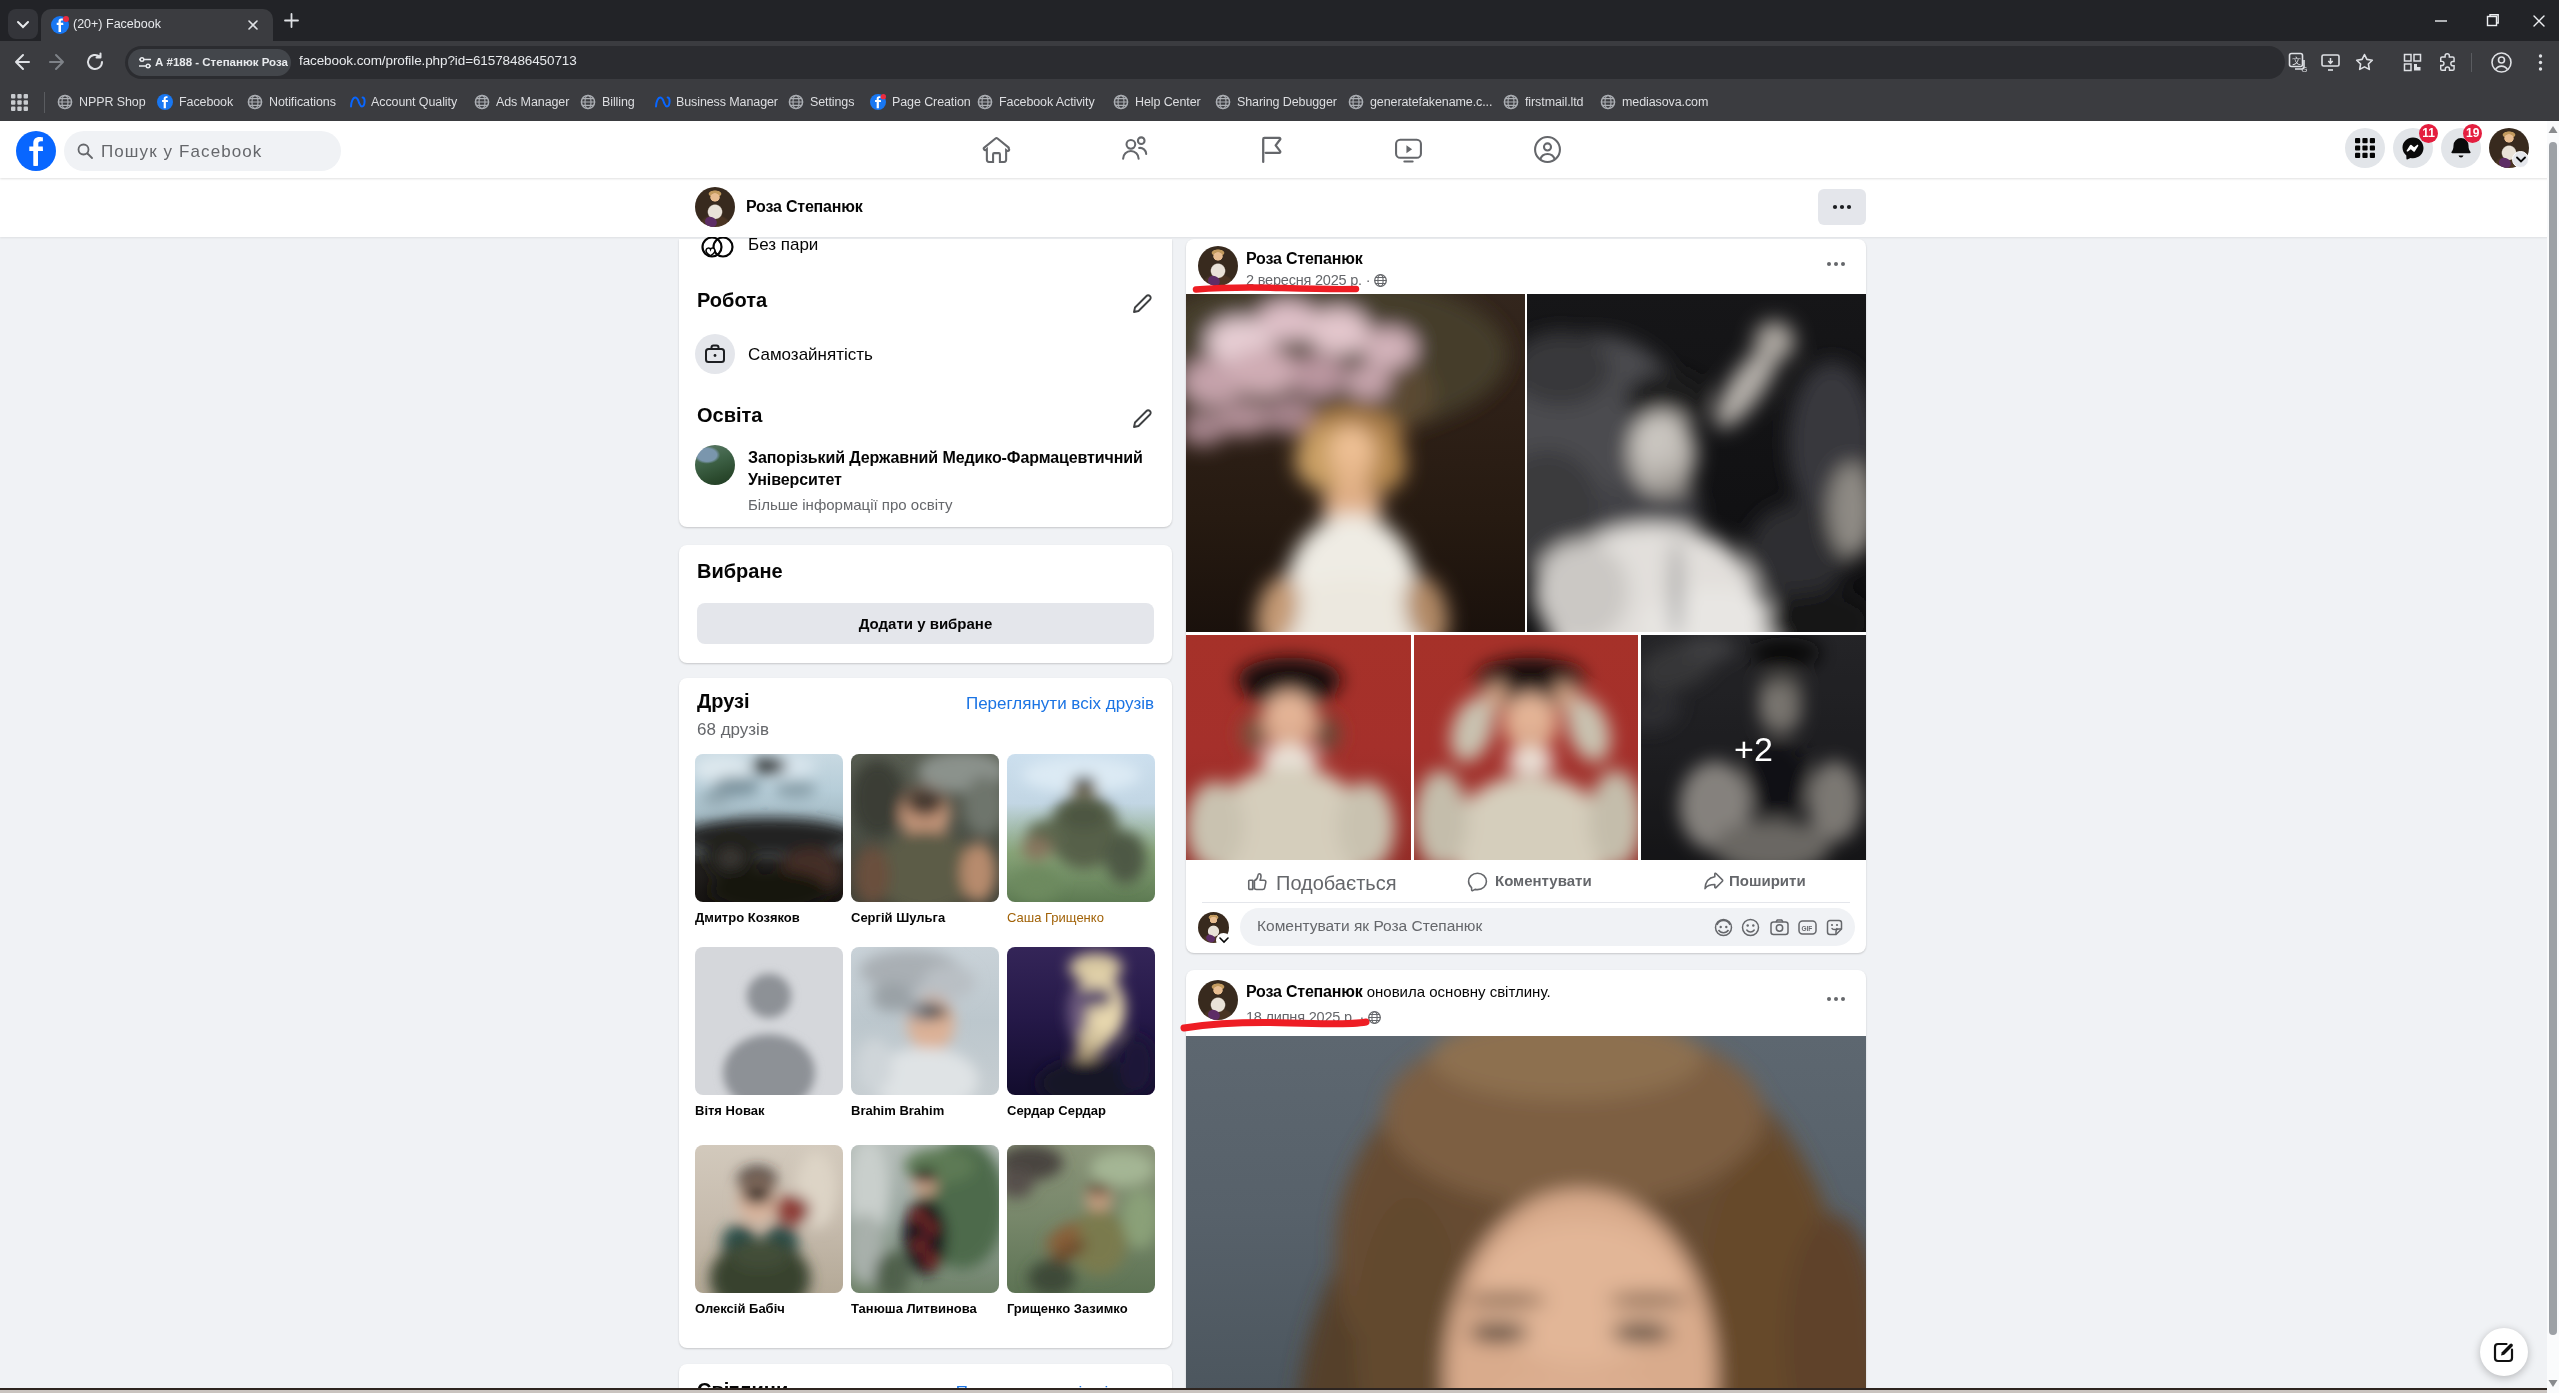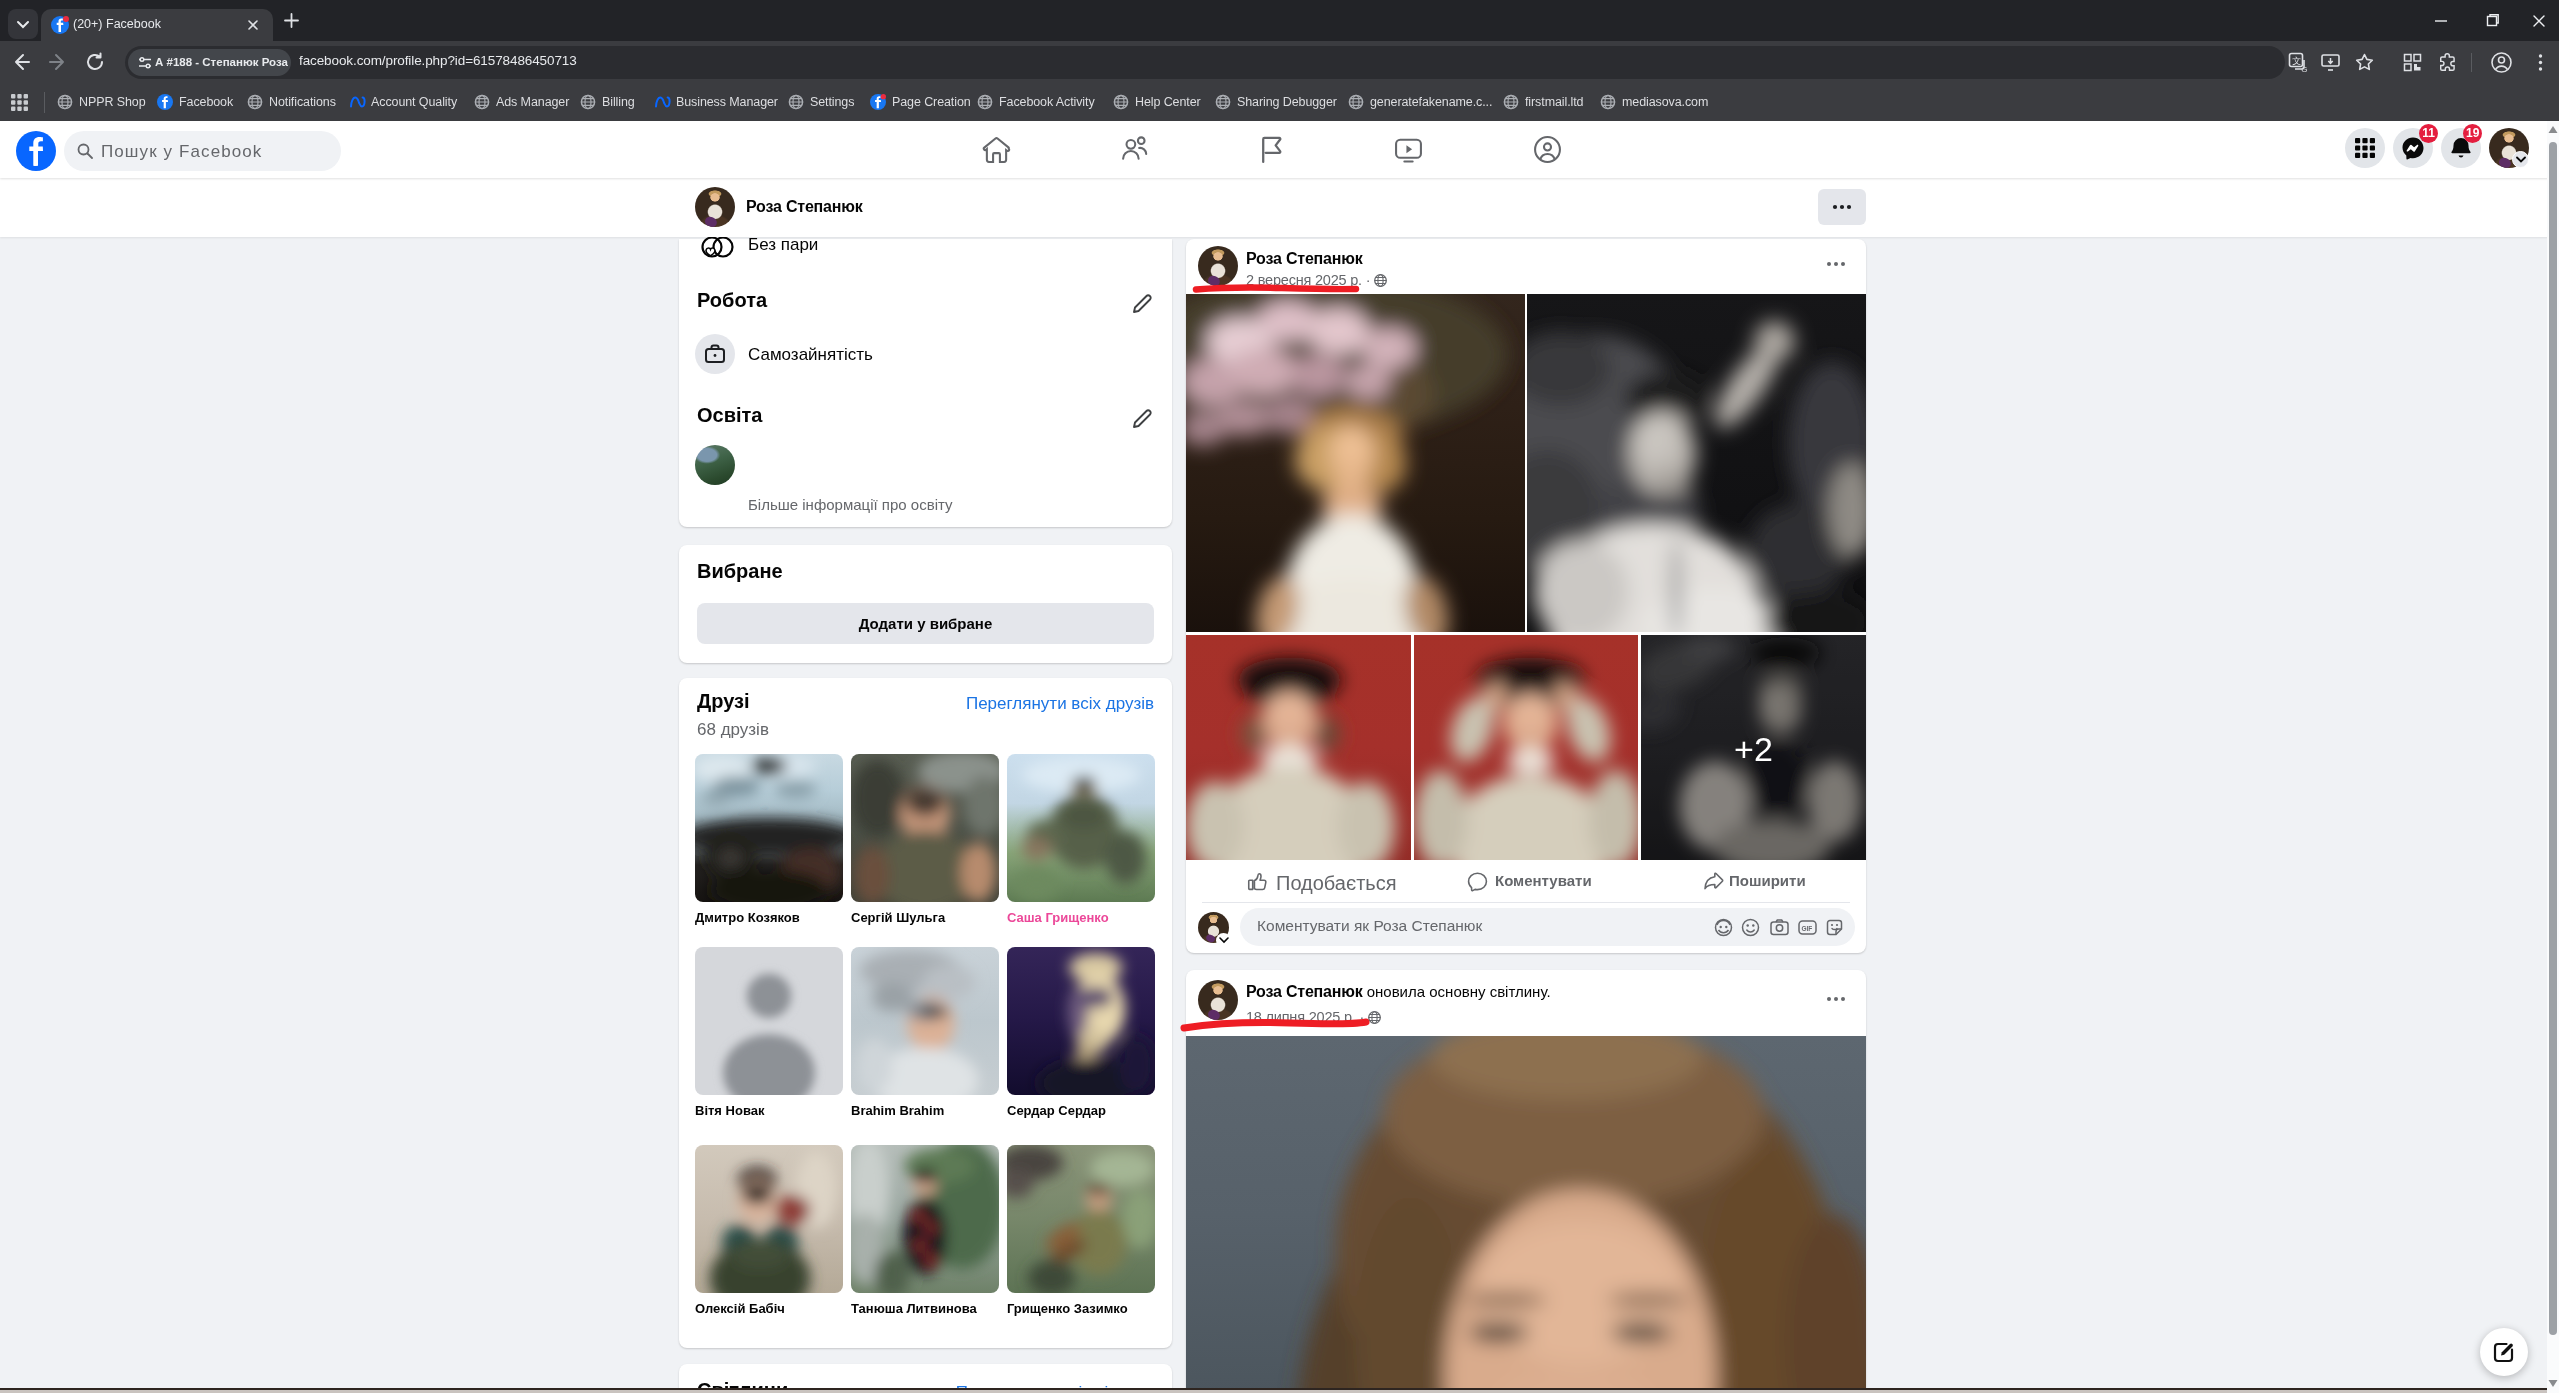--- a/index.html
+++ b/index.html
@@ -377,20 +377,21 @@
         <path d="M7.5 6 V4.5 a2 2 0 0 1 2-2 h3 a2 2 0 0 1 2 2 V6" fill="none" stroke="#1C1E21" stroke-width="2"></path>
         <circle cx="11" cy="12.5" r="1.4" fill="#1C1E21"></circle>
       </svg>
   </div>
   <div class="abs" style="left:69px;top:106px;font-size:17px;color:#050505">Самозайнятість</div>
   <div class="abs h20" style="left:18px;top:165px">Освіта</div>
   <svg class="abs" style="left:452px;top:169px" width="22" height="22" viewBox="0 0 22 22">
       <path d="M3 19 l1-4.5 L15.5 3 a2.3 2.3 0 0 1 3.3 0 l.2.2 a2.3 2.3 0 0 1 0 3.3 L7.5 18z" fill="none" stroke="#3E4042" stroke-width="1.9" stroke-linejoin="round"></path>
     </svg>
   <div class="abs" style="left:16px;top:206px;width:40px;height:40px;border-radius:50%;background:radial-gradient(ellipse 60% 40% at 30% 25%,#7a96ad 0 40%,rgba(122,150,173,0) 55%),linear-gradient(160deg,#5d7a68 0%,#3f6348 40%,#2b4a2e 75%,#1f3a22 100%)"></div>
+  <div class="abs" style="left:69px;top:208px;width:430px;font-size:16px;font-weight:700;color:#050505;line-height:22px;letter-spacing:-0.1px">Запорізький Державний Медико-Фармацевтичний Університет</div>
   <div class="abs" style="left:69px;top:257px;font-size:15px;color:#65676B">Більше інформації про освіту</div>
 </div>
 
 <div class="card" style="left:679px;top:545px;width:493px;height:118px">
   <div class="abs h20" style="left:18px;top:15px">Вибране</div>
   <div class="abs" style="left:18px;top:58px;width:457px;height:41px;background:#E4E6EB;border-radius:8px;text-align:center;line-height:41px;font-size:15px;font-weight:700;color:#050505">Додати у вибране</div>
 </div>
 
 <div class="card" style="left:679px;top:678px;width:493px;height:670px">
   <div class="abs h20" style="left:18px;top:12px">Друзі</div>
@@ -474,21 +475,21 @@
             <ellipse cx="76.96" cy="29.6" rx="11.84" ry="7.4" fill="#4a473e"></ellipse>
             <ellipse cx="76.96" cy="76.96" rx="35.52" ry="38.48" fill="#57614a"></ellipse>
             <ellipse cx="76.96" cy="62.16" rx="23.68" ry="14.8" fill="#4e5742"></ellipse>
             <ellipse cx="38.48" cy="82.88" rx="19.24" ry="16.28" fill="#5c664e"></ellipse>
             <ellipse cx="29.6" cy="94.72" rx="14.8" ry="11.84" fill="#87755d"></ellipse>
             <ellipse cx="118.4" cy="103.6" rx="20.72" ry="26.64" fill="#4e5844"></ellipse>
             <ellipse cx="29.6" cy="130.24" rx="23.68" ry="17.76" fill="#6d8a5e"></ellipse>
           </g>
         </svg>
       </div>
-      <div class="abs" style="left:328px;top:232px;font-size:13px;font-weight:700;color:#ec4899;white-space:nowrap">Саша Грищенко</div>
+      <div class="abs" style="left:328px;top:232px;font-size:13px;font-weight:400;color:#a16207;white-space:nowrap">Саша Грищенко</div>
       <div class="abs ph" id="f3" style="left:16px;top:269px;width:148px;height:148px;border-radius:8px">
         <svg width="148" height="148" viewBox="0 0 148 148">
           <defs>
             <filter id="bf3" x="-30%" y="-30%" width="160%" height="160%">
               <feGaussianBlur stdDeviation="5"></feGaussianBlur>
             </filter>
           </defs>
           <rect width="148" height="148" fill="#d5d7db"></rect>
           <g filter="url(#bf3)">
             <ellipse cx="74" cy="48.84" rx="22.2" ry="22.2" fill="#8d9196"></ellipse>

